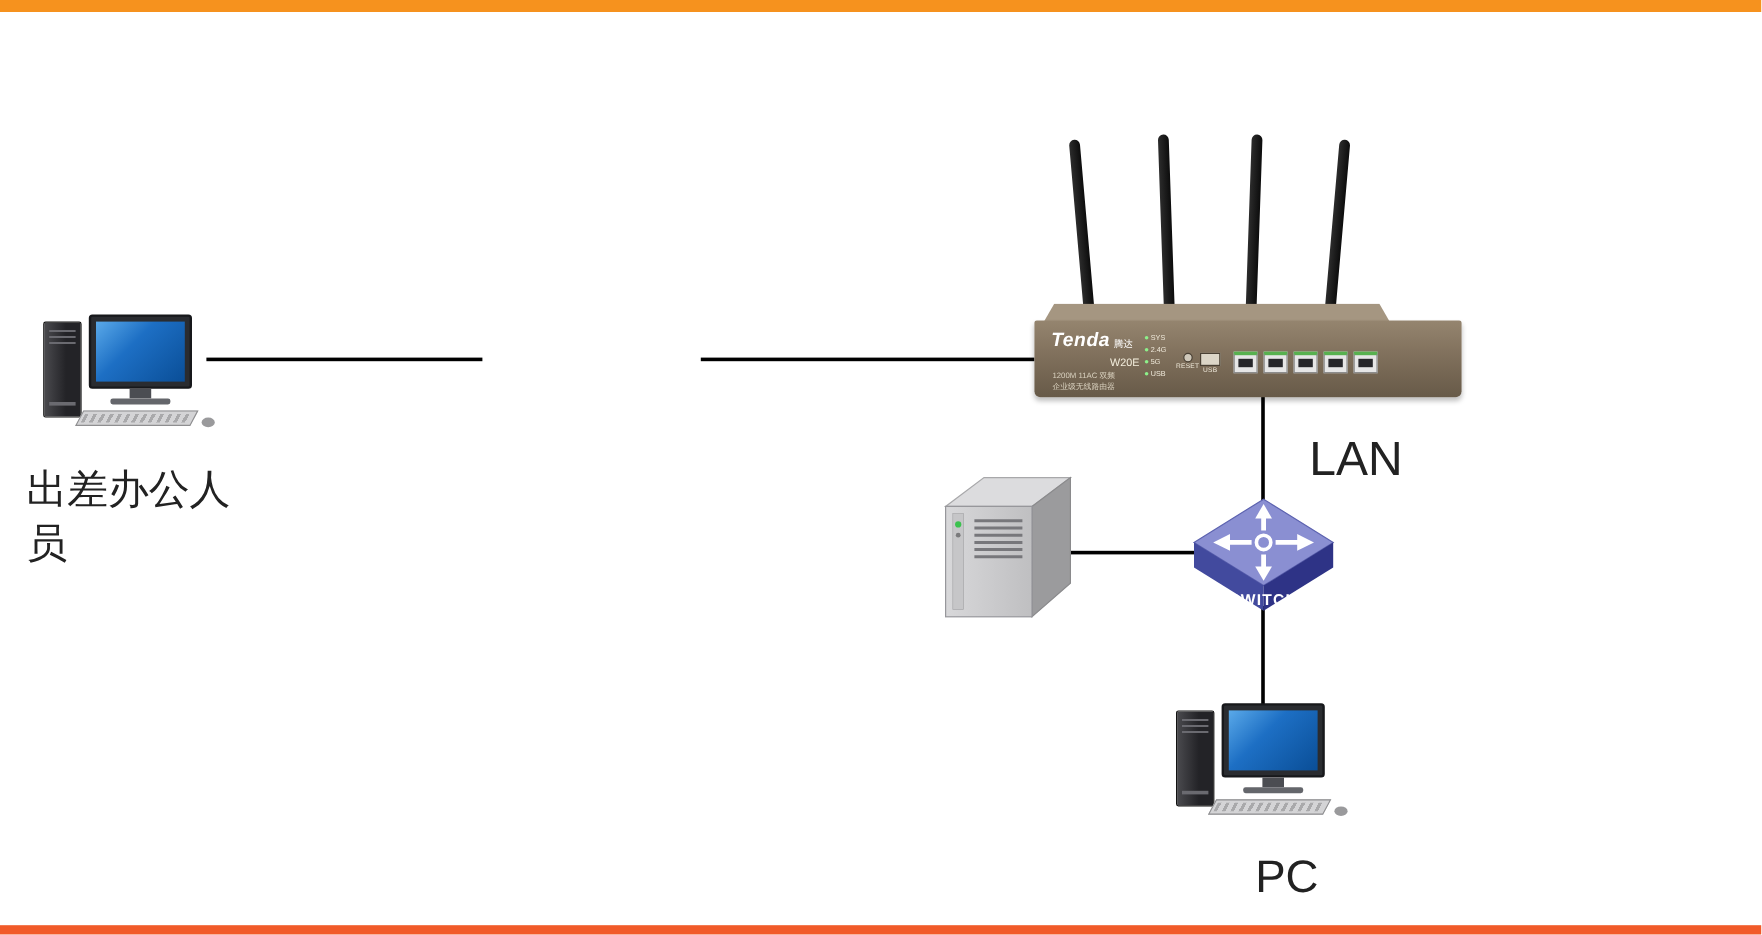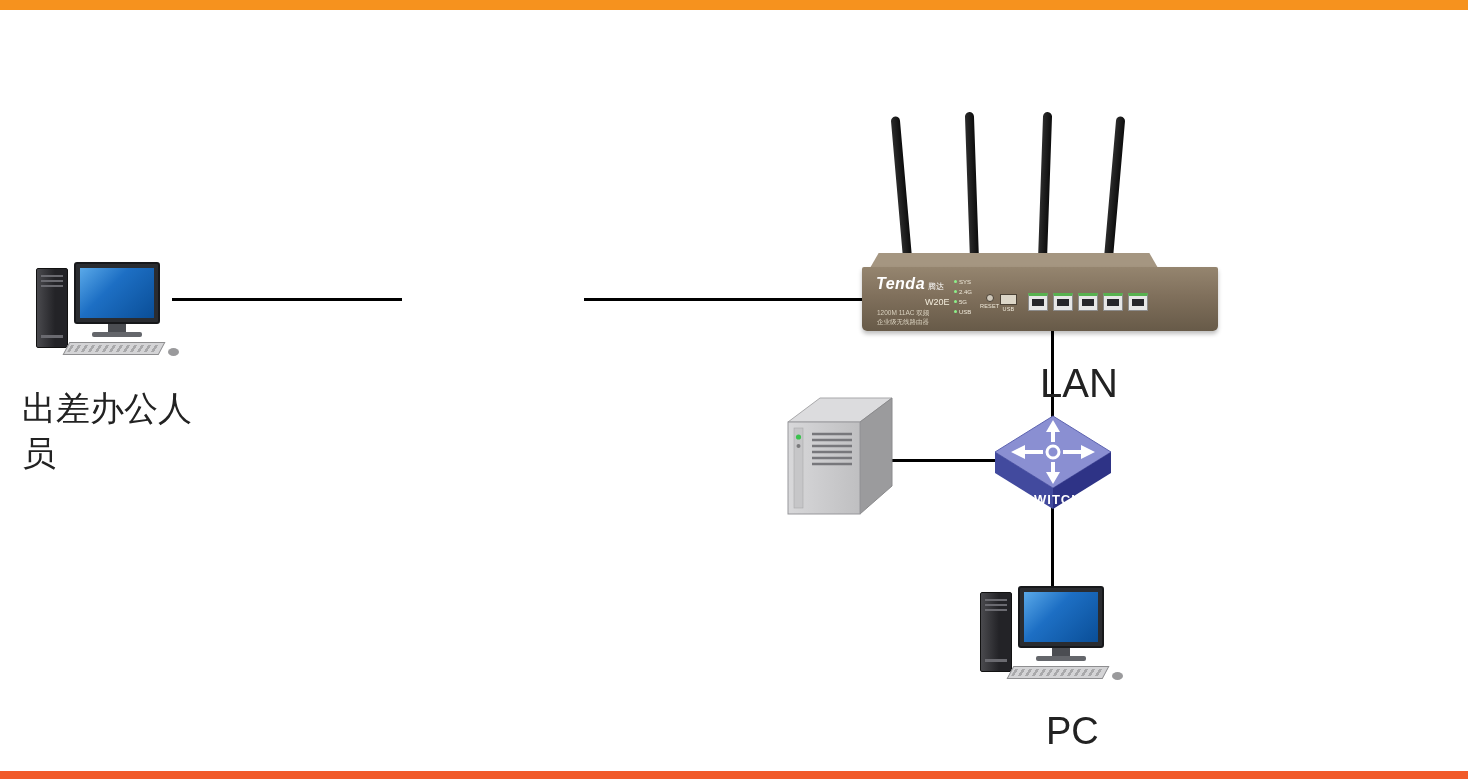--- a/index.html
+++ b/index.html
@@ -136,21 +136,21 @@
       <div class="ports">
         <div class="port"></div>
         <div class="port"></div>
         <div class="port"></div>
         <div class="port"></div>
         <div class="port"></div>
       </div>
     </div>
   </div>
 
-  <div class="lbl lbl-en" style="left:1040px;top:357px;">LAN</div>
+  <div class="lbl lbl-en" style="left:1091px;top:357px;">LAN</div>
 
   <svg class="switch-svg" width="124" height="100" viewBox="0 0 124 100">
     <polygon points="62,4 120,40 62,76 4,40" fill="#8a8fd2" stroke="#5d63b0" stroke-width="1"></polygon>
     <polygon points="4,40 62,76 62,97 4,61" fill="#424a9e"></polygon>
     <polygon points="120,40 62,76 62,97 120,61" fill="#2e3386"></polygon>
     <g stroke="#fff" stroke-width="4" fill="#fff">
       <circle cx="62" cy="40" r="6" fill="none" stroke-width="3"></circle>
       <line x1="62" y1="30" x2="62" y2="19"></line>
       <polygon points="62,8 55,20 69,20" stroke="none"></polygon>
       <line x1="62" y1="50" x2="62" y2="61"></line>

